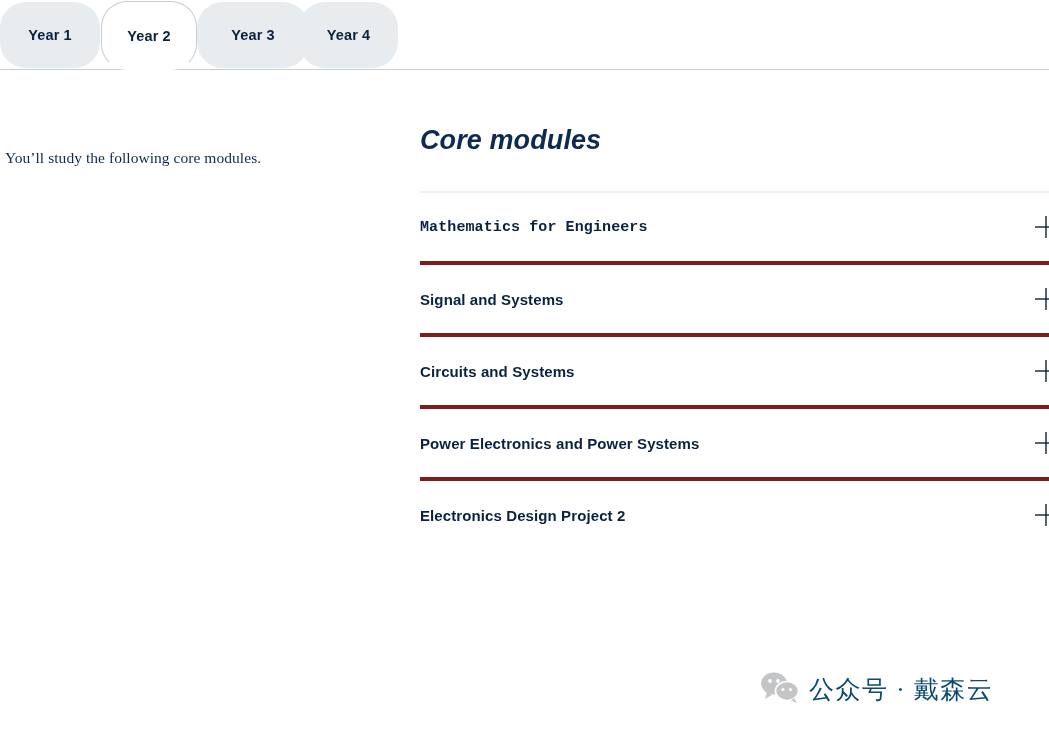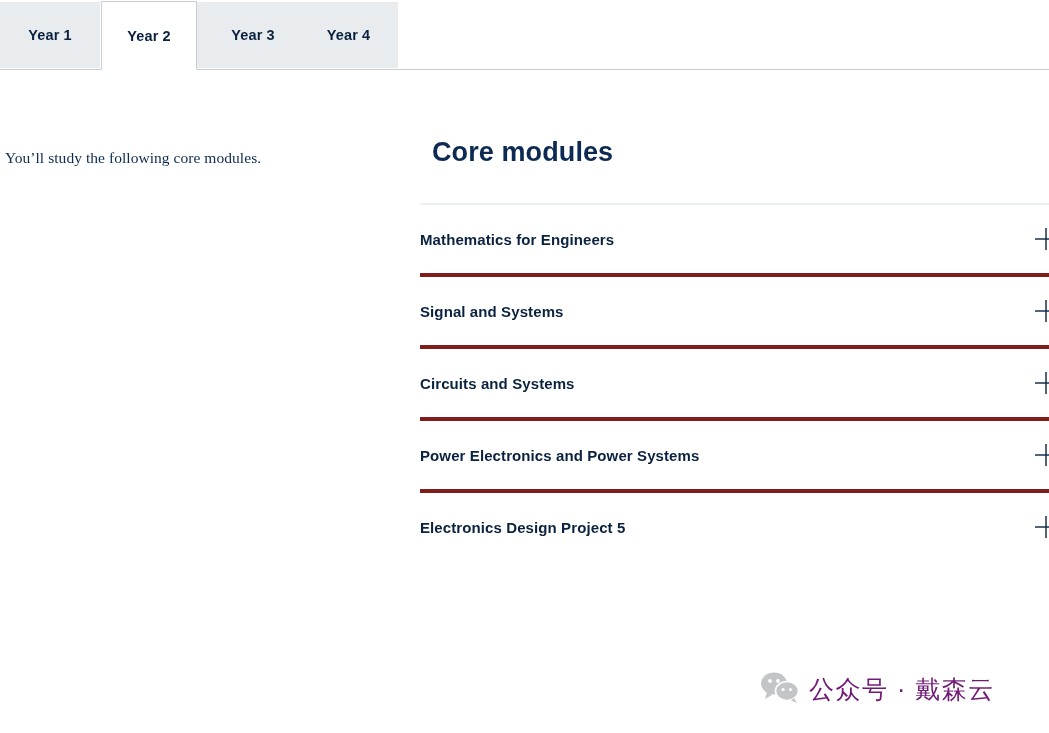--- a/index.html
+++ b/index.html
@@ -38,20 +38,21 @@
     box-sizing: border-box;
     display: flex;
     align-items: center;
     justify-content: center;
     font-size: 14.5px;
     font-weight: bold;
     color: #0a2240;
     letter-spacing: 0.1px;
     cursor: pointer;
     user-select: none;
+    border-radius: 26px;
   }
   .tab.inactive {
     background: #e8ecee;
     border: none;
   }
   .tab.active {
     background: #ffffff;
     border: 1px solid #c9ccd1;
     border-bottom: 1px solid #ffffff;
     height: 69px;
@@ -82,36 +83,37 @@
   .right-col {
     position: absolute;
     left: 420px;
     top: 124px;
     width: 629px;
   }
   .section-title {
     font-size: 27px;
     font-weight: bold;
     color: #0d2b52;
-    margin: 12px;
+    margin: 0;
     letter-spacing: 0.1px;
     line-height: 1.2;
+    font-style: italic;
   }
   .module-list {
     margin-top: 35px;
   }
   .module-row {
     position: relative;
     height: 68px;
     border-top: 4px solid #7f1d1d;
     display: flex;
     align-items: center;
     cursor: pointer;
   }
-  .module-row:first-child { border-top: 2px solid #edf0f2; }
+  .module-row:first-child { border-top: 2px solid #edf0f2; font-family: Liberation Mono, monospace; }
   .module-label {
     font-size: 15px;
     font-weight: bold;
     color: #0a2240;
     letter-spacing: 0.1px;
   }
   .plus-icon {
     position: absolute;
     right: -12px;
     top: 50%;
@@ -129,25 +131,25 @@
     top: 671px;
     display: flex;
     align-items: center;
     gap: 9px;
     pointer-events: none;
     z-index: 5;
   }
   .wechat-logo { display: block; }
   .watermark-text {
     font-size: 25px;
-    color: #701a75;
+    color: #0c4a6e;
     letter-spacing: 1.5px;
     line-height: 1;
     white-space: nowrap;
-    font-family: Liberation Sans, sans-serif;
+    font-family: Liberation Serif, serif;
   }
 </style>
 </head>
 <body>
 
 <div class="tabstrip">
   <div class="tab-underline"></div>
 
   <div class="tab inactive tab-0">
     <span>Year 1</span>
@@ -209,21 +211,21 @@
         <svg width="30" height="30" viewBox="0 0 30 30" aria-hidden="true">
           <line x1="15" y1="4" x2="15" y2="26" stroke="#0a2240" stroke-width="1.4"></line>
           <line x1="4" y1="15" x2="26" y2="15" stroke="#0a2240" stroke-width="1.4"></line>
         </svg>
       </span>
     </div>
 
 
 
     <div class="module-row">
-      <span class="module-label">Electronics Design Project 5</span>
+      <span class="module-label">Electronics Design Project 2</span>
       <span class="plus-icon">
         <svg width="30" height="30" viewBox="0 0 30 30" aria-hidden="true">
           <line x1="15" y1="4" x2="15" y2="26" stroke="#0a2240" stroke-width="1.4"></line>
           <line x1="4" y1="15" x2="26" y2="15" stroke="#0a2240" stroke-width="1.4"></line>
         </svg>
       </span>
     </div>
 
   </div>
 </div>

